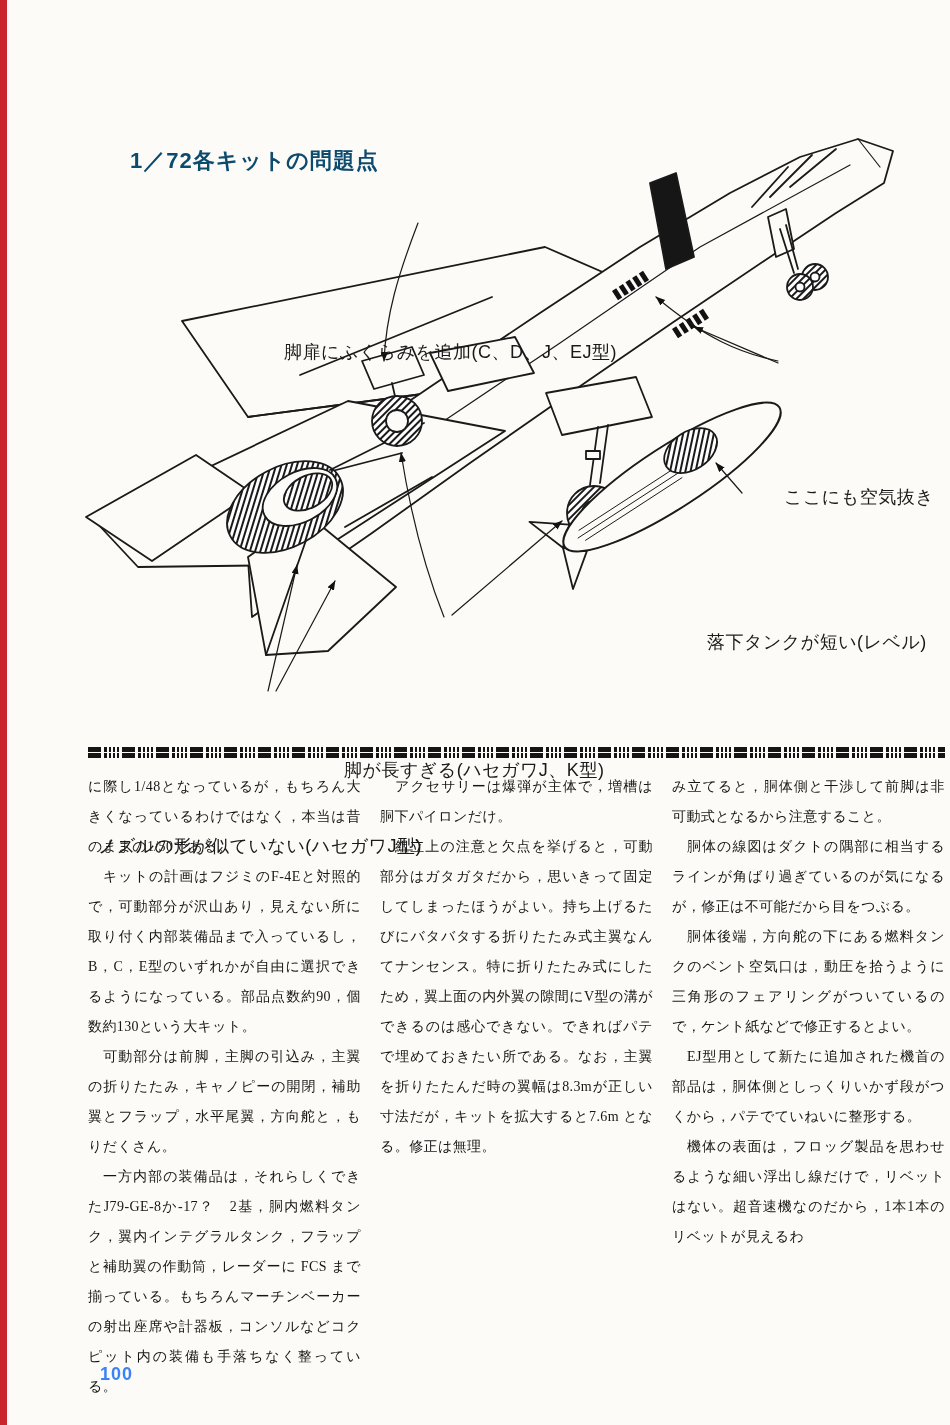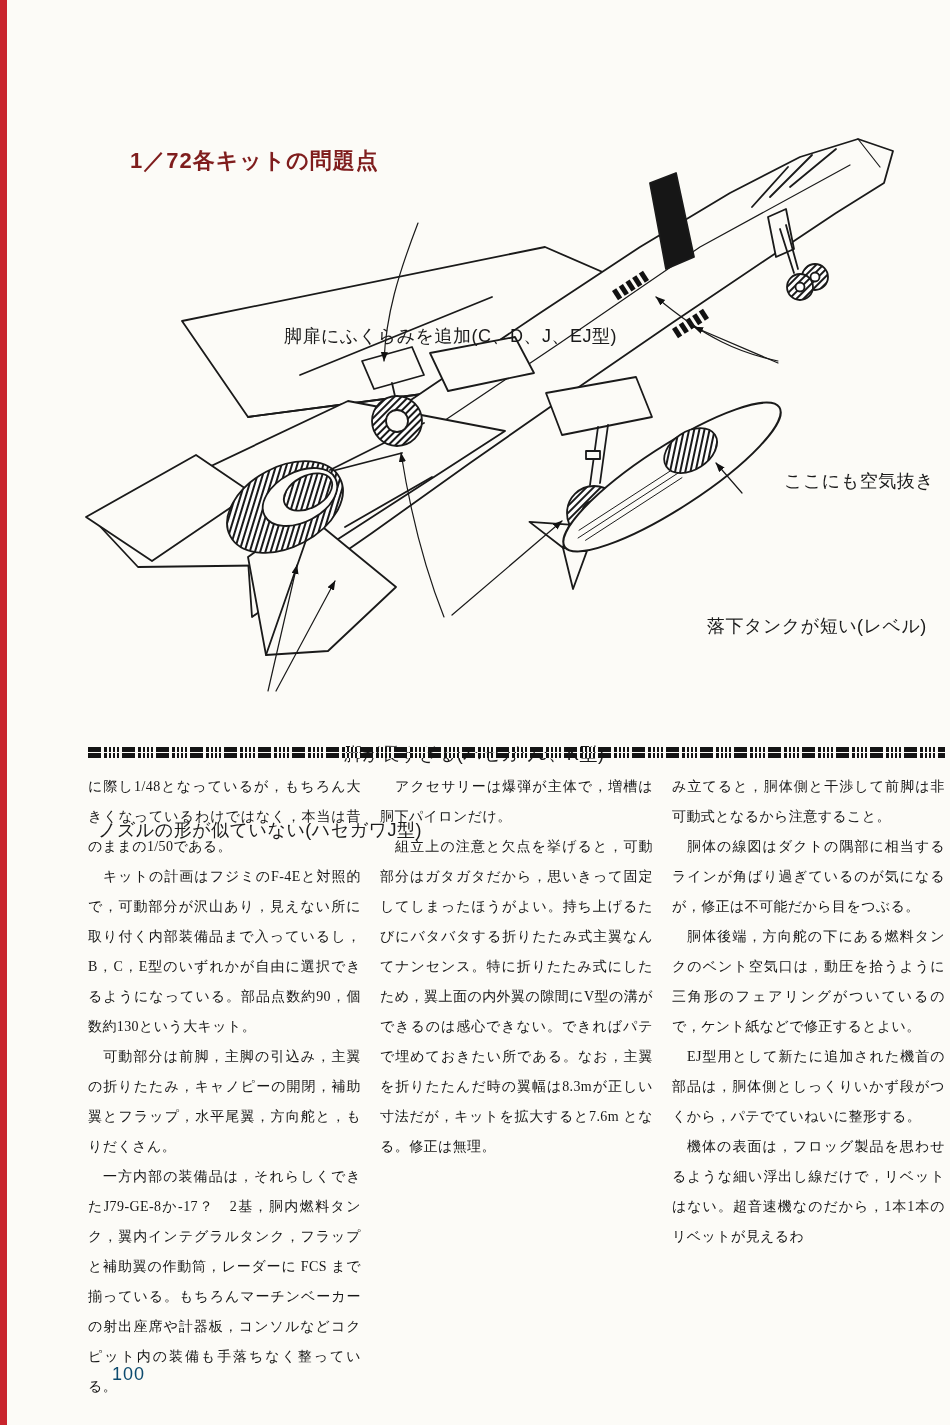--- a/index.html
+++ b/index.html
@@ -6,27 +6,27 @@
   body{
     width:950px;height:1425px;position:relative;
     background:#fcfbf7;
     font-family:"Liberation Serif",serif;
     color:#161616;overflow:hidden;
   }
   .edge{position:absolute;left:0;top:0;width:7px;height:1425px;}
   .fig-title{
     position:absolute;left:130px;top:146px;
     font-family:"Liberation Sans",sans-serif;font-weight:bold;
-    font-size:22px;letter-spacing:1px;color:#7f1d1d;white-space:nowrap;
+    font-size:22px;letter-spacing:1px;color:#0c4a6e;white-space:nowrap;
   }
   .fig-wrap{position:absolute;left:0;top:125px;width:950px;height:625px;}
   .fig-wrap svg{position:absolute;left:0;top:0;}
   .ann{
     position:absolute;font-family:"Liberation Sans",sans-serif;
-    font-size:18px;color:#1a1a1a;white-space:nowrap;letter-spacing:0.5px;
+    font-size:18px;color:#1a1a1a;white-space:nowrap;letter-spacing:0.5px;margin-top:16px;
   }
   .ann1{left:284px;top:199px;}
   .ann2{left:784px;top:344px;}
   .ann3{left:707px;top:489px;}
   .ann4{left:344px;top:617px;}
   .ann5{left:98px;top:693px;}
   .divider{position:absolute;left:88px;top:746px;width:857px;height:15px;}
   .divider::before,.divider::after{
     content:"";display:block;height:5px;margin:1px 0;
     background:repeating-linear-gradient(90deg,
@@ -39,23 +39,23 @@
   .columns{
     position:absolute;left:88px;top:772px;width:857px;
     display:flex;gap:19px;
   }
   .col{width:273px;}
   .col p{
     margin:0;font-size:14px;line-height:30px;letter-spacing:0.4px;
     text-align:justify;
   }
   .pageno{
-    position:absolute;left:112px;top:1364px;
-    font-family:"Liberation Sans",sans-serif;font-weight:normal;
-    font-size:18px;letter-spacing:1px;color:#0c4a6e;
+    position:absolute;left:100px;top:1364px;
+    font-family:"Liberation Sans",sans-serif;font-weight:bold;
+    font-size:18px;letter-spacing:1px;color:#3b82f6;
   }
 </style>
 </head>
 <body>
 
 <div class="edge" id="edge-accent" style="background: rgb(201, 37, 45);"></div>
 
 <div class="fig-title">1／72各キットの問題点</div>
 
 <div class="fig-wrap">

